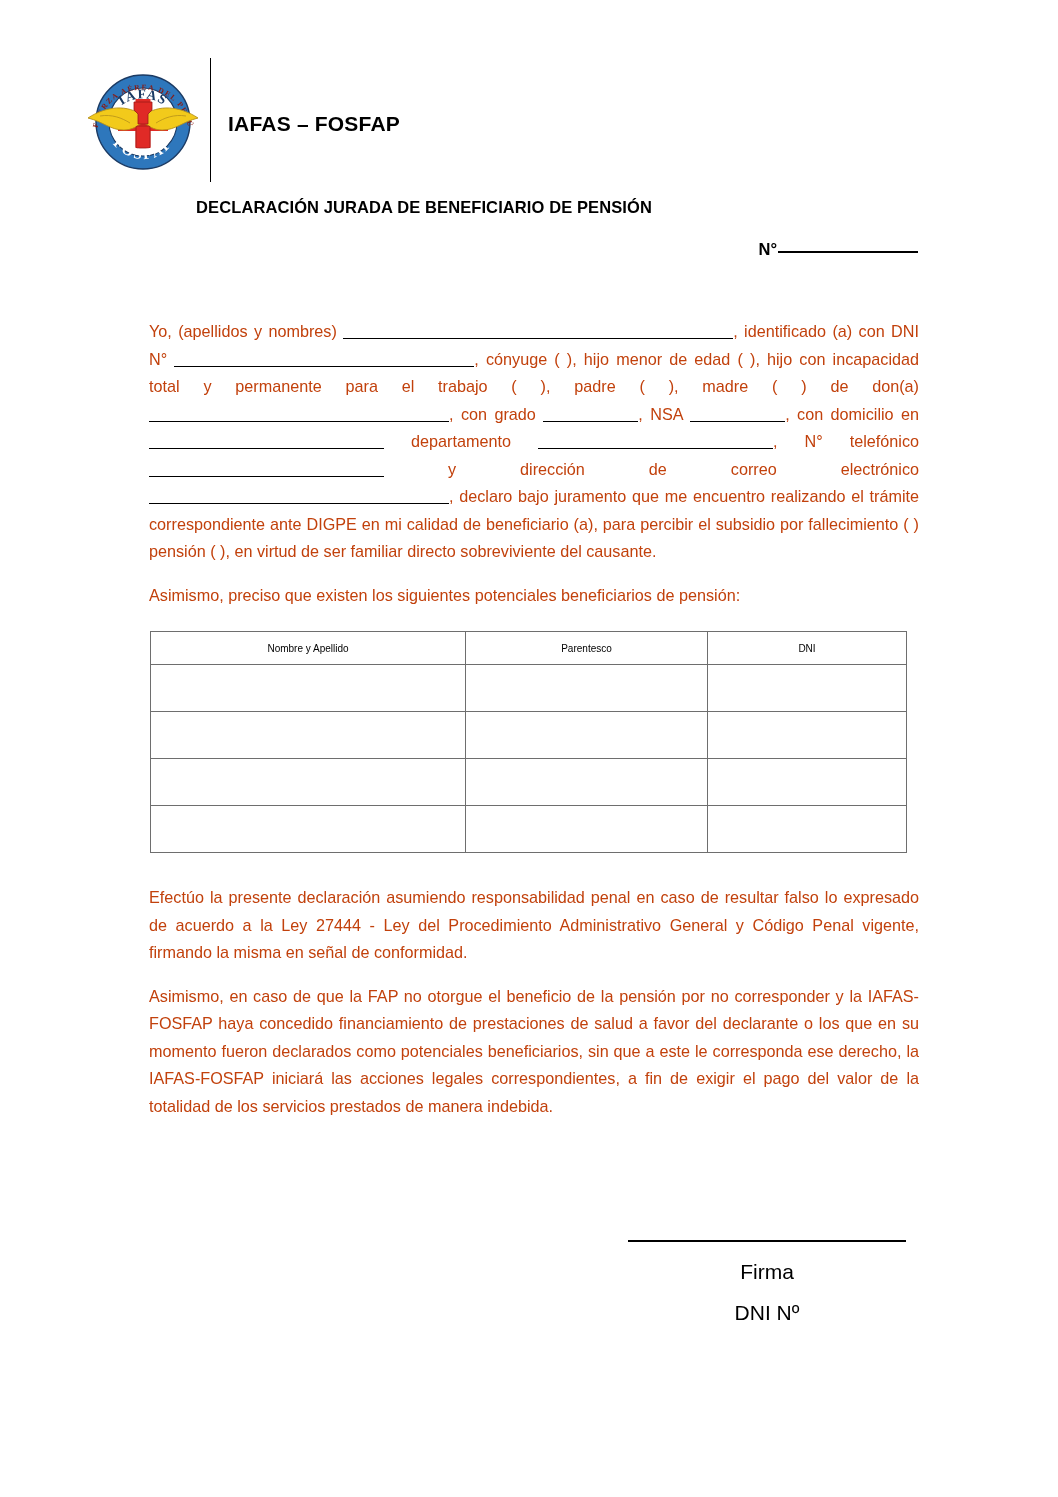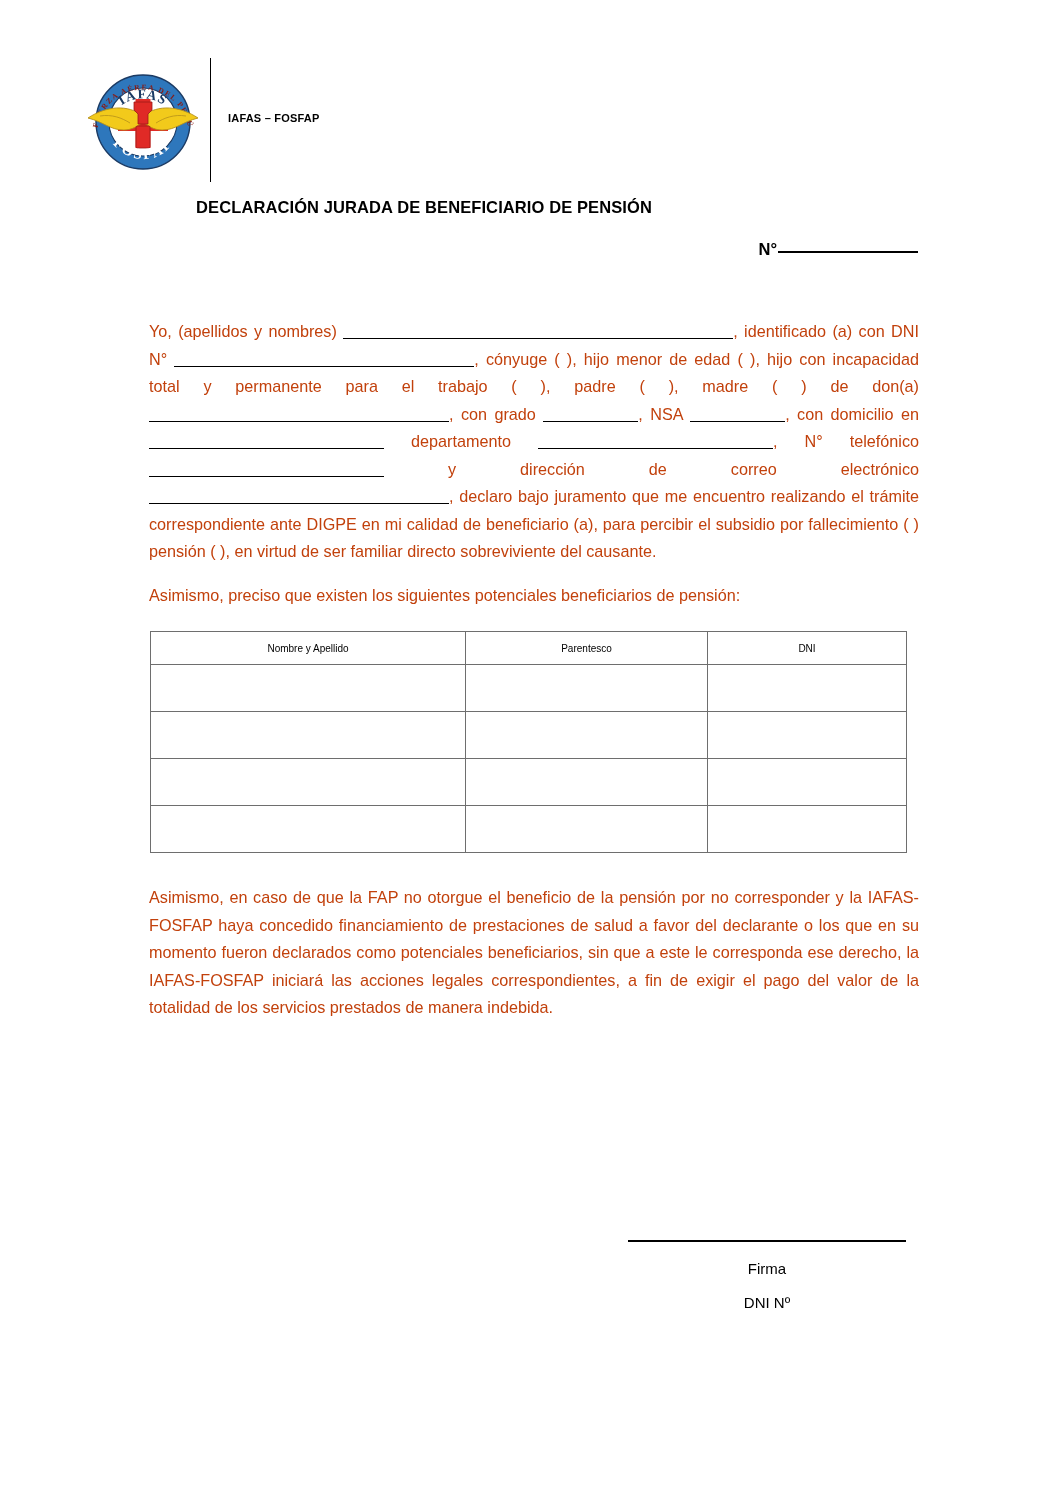--- a/index.html
+++ b/index.html
@@ -39,21 +39,21 @@
     width: 1px;
     height: 124px;
     background: #000000;
   }
   .header-title {
     position: absolute;
     left: 148px;
     top: 57px;
     font-family: "Liberation Sans", sans-serif;
     font-weight: bold;
-    font-size: 11px;
+    font-size: 21px;
     letter-spacing: 0.2px;
     white-space: nowrap;
   }
 
   
   .doc-title {
     position: absolute;
     left: 0;
     top: 198px;
     width: 848px;
@@ -154,21 +154,21 @@
     width: 278px;
     text-align: center;
   }
   .sig-line {
     border-bottom: 2px solid #000;
     width: 278px;
     height: 0;
   }
   .sig-label {
     font-family: "Liberation Sans", sans-serif;
-    font-size: 15px;
+    font-size: 21px;
     margin-top: 18px;
   }
   .sig-label.second { margin-top: 17px; }
 </style>
 </head>
 <body>
 
 <div class="header">
 
   <div class="logo-wrap">
@@ -257,20 +257,21 @@
     </tr>
     <tr>
       <td></td>
       <td></td>
       <td></td>
     </tr>
   </tbody>
 </table>
 
 <div class="lower-area">
+  <p class="para">Efectúo la presente declaración asumiendo responsabilidad penal en caso de resultar falso lo expresado de acuerdo a la Ley 27444 - Ley del Procedimiento Administrativo General y Código Penal vigente, firmando la misma en señal de conformidad.</p>
   <p class="para">Asimismo, en caso de que la FAP no otorgue el beneficio de la pensión por no corresponder y la IAFAS-FOSFAP haya concedido financiamiento de prestaciones de salud a favor del declarante o los que en su momento fueron declarados como potenciales beneficiarios, sin que a este le corresponda ese derecho, la IAFAS-FOSFAP iniciará las acciones legales correspondientes, a fin de exigir el pago del valor de la totalidad de los servicios prestados de manera indebida.</p>
 </div>
 
 <div class="sig-block">
   <div class="sig-line"></div>
   <div class="sig-label">Firma</div>
   <div class="sig-label second">DNI Nº</div>
 </div>
 
 </body></html>

